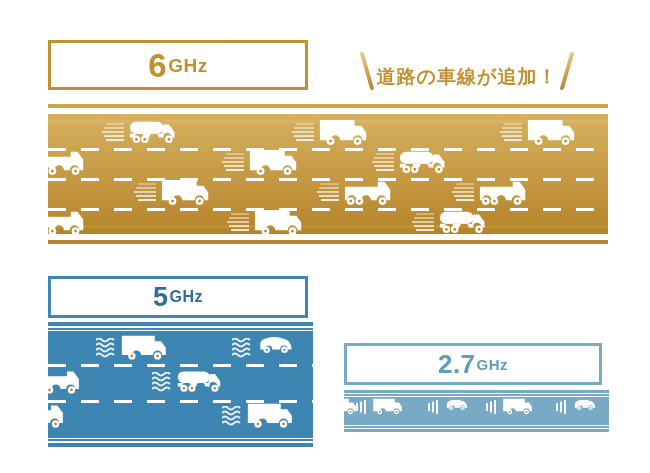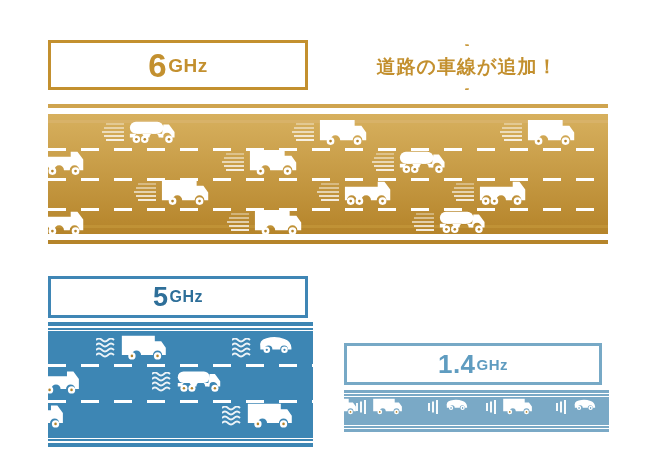--- a/index.html
+++ b/index.html
@@ -71,24 +71,23 @@
   #plate-24 .unit { font-size: 15px; color: #5f9cc0; }
 
   
   #callout {
     position: absolute;
     left: 322px;
     top: 44px;
     width: 290px;
     height: 46px;
     display: flex;
-    align-items: center;
+    align-items: flex-end;
     justify-content: center;
     gap: 8px;
-    flex-direction: column;
   }
   #callout .slash {
     display: block;
     width: 4px;
     height: 38px;
     background: linear-gradient(180deg, #e8c884 0%, #b8862a 100%);
     border-radius: 2px;
   }
   #callout .slash.left  { transform: skewX(16deg); }
   #callout .slash.right { transform: skewX(-16deg); }
@@ -542,21 +541,21 @@
               <circle fill="#b5842a" cx="41" cy="25" r="1.4"></circle>
   </svg>
           </span>
         </div>
     </div>
     <div class="edge bot2"></div>
     <div class="edge bot"></div>
   </div>
 
   <div class="plate" id="plate-24">
-    <span class="big">1.4</span>
+    <span class="big">2.7</span>
     <span class="unit">GHz</span>
   </div>
 
   <div class="road" id="road-24">
     <div class="edge top"></div>
     <div class="edge top2"></div>
     <div class="surface">
       <div id="veh-24">
           <span class="vehicle" style="left: -18px; top: 0px;">
             <svg width="33.48" height="17.935714285714283" viewBox="0 0 56 30">

